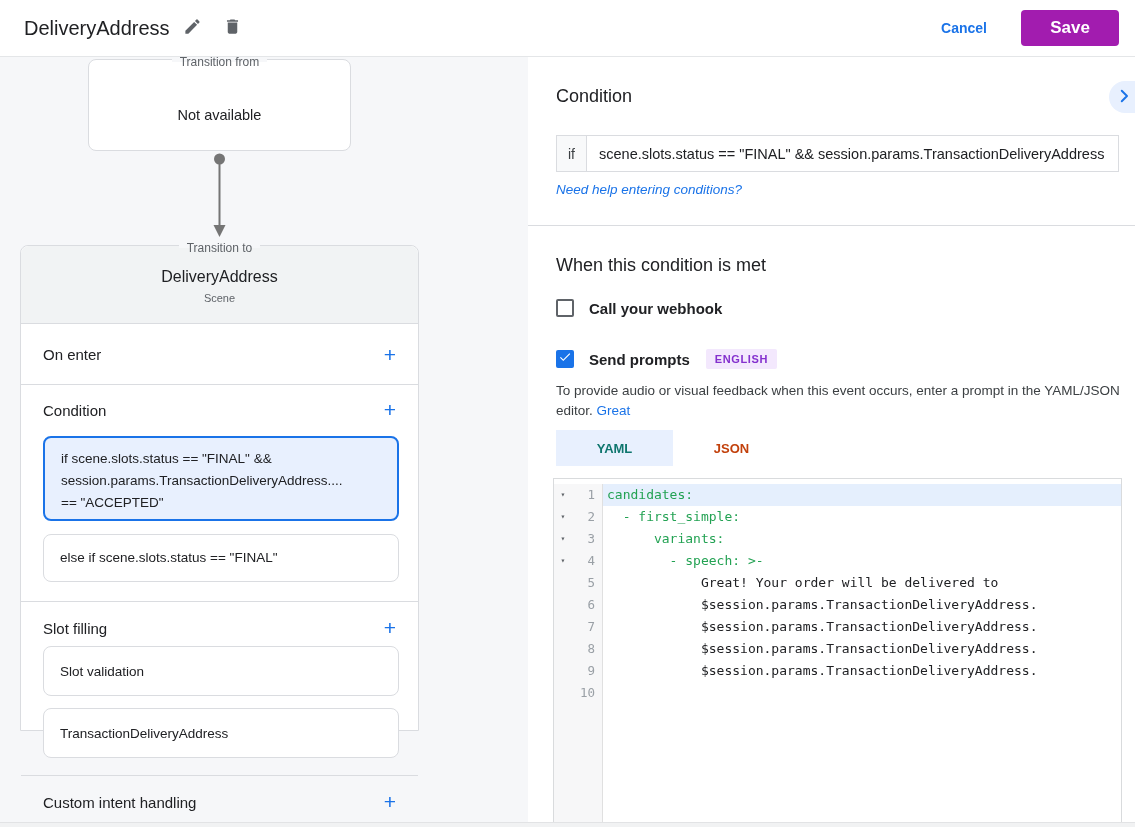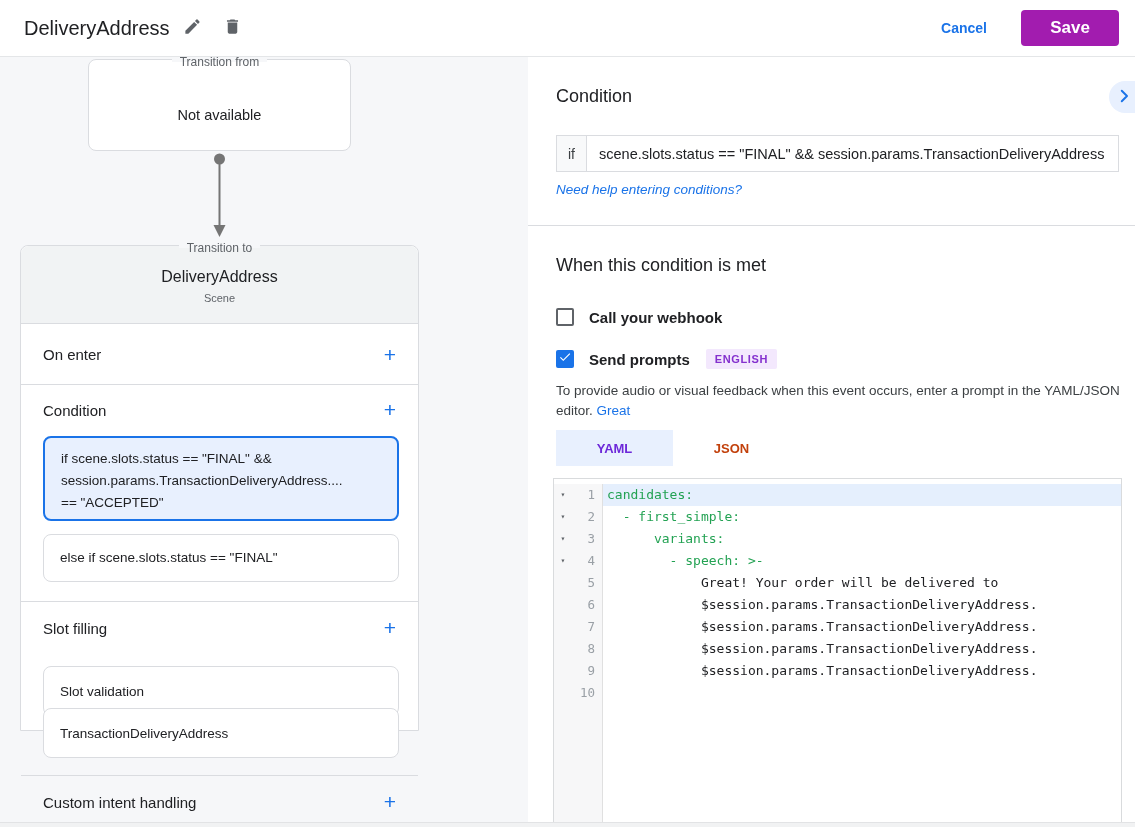--- a/index.html
+++ b/index.html
@@ -77,21 +77,21 @@
   .checkbox.checked { background: #1a73e8; display: flex; align-items: center; justify-content: center; }
   .check-label { margin-left: 15px; font-size: 15px; font-weight: bold; color: #202124; }
   .lang-badge { margin-left: 16px; background: #f3e8fd; color: #8430ce; font-size: 11px; font-weight: bold;
                 letter-spacing: 0.6px; padding: 4px 9px; border-radius: 2px; }
   .hint { position: absolute; top: 324px; left: 28px; width: 578px; font-size: 13.5px; line-height: 20px; color: #3c4043; }
   .hint a { color: #1a73e8; text-decoration: none; cursor: pointer; }
 
   .tabs { position: absolute; top: 373px; left: 28px; display: flex; }
   .tab { width: 117px; height: 36px; display: flex; align-items: center; justify-content: center;
          font-size: 13px; font-weight: bold; cursor: pointer; }
-  .tab.active { background: #e8f0fe; color: #6d28d9; }
+  .tab.active { background: #e8f0fe; color: #0f766e; }
   .tab.inactive { color: #c2410c; }
 
   
   .editor { position: absolute; top: 421px; left: 25px; width: 569px; height: 349px;
             border: 1px solid #d9dbdd; border-bottom: none; background: #fff; overflow: hidden;
             font-family: "DejaVu Sans Mono", "Liberation Mono", monospace; padding-top: 5px; }
   .ed-row { display: flex; height: 22px; line-height: 22px; }
   .fold { width: 18px; background: #f7f7f8; color: #5f6368; font-size: 8px; text-align: center;
           line-height: 22px; flex: none; cursor: pointer; }
   .lnum { width: 31px; background: #f7f7f8; border-right: 1px solid #e0e0e0; color: #9aa0a6;
@@ -162,21 +162,21 @@
     <div class="cond-card selected" style="top: 190px; height: 85px;">if scene.slots.status == "FINAL" &amp;&amp;
 session.params.TransactionDeliveryAddress....
 == "ACCEPTED"</div>
     <div class="cond-card plain" style="top: 288px; height: 48px; line-height: 26px;">else if scene.slots.status == "FINAL"</div>
     <div class="sect-divider" style="top: 355px;"></div>
 
     <div class="label-row" style="top: 372px; height: 20px;">
       <span class="row-label">Slot filling</span>
       <span class="plus">+</span>
     </div>
-    <div class="slot-card" style="top: 420px; text-align: center;">Slot validation</div>
+    <div class="slot-card" style="top: 400px; text-align: center;">Slot validation</div>
     <div class="slot-card" style="top: 462px;">TransactionDeliveryAddress</div>
     <div class="sect-divider" style="top: 529px;"></div>
 
     <div class="label-row" style="top: 546px; height: 20px;">
       <span class="row-label">Custom intent handling</span>
       <span class="plus">+</span>
     </div>
   </div>
 </div>
 
@@ -196,21 +196,21 @@
     <div class="if-chip">if</div>
     <div class="if-input">scene.slots.status == "FINAL" &amp;&amp; session.params.TransactionDeliveryAddress</div>
   </div>
 
   <a class="help-link">Need help entering conditions?</a>
 
   <div class="panel-divider"></div>
 
   <div class="when-heading">When this condition is met</div>
 
-  <div class="check-row" style="top: 251px;">
+  <div class="check-row" style="top: 242px;">
     <span class="checkbox unchecked"></span>
     <span class="check-label">Call your webhook</span>
   </div>
 
   <div class="check-row" style="top: 292px;">
     <span class="checkbox checked">
       <span>
         <svg width="14" height="14" viewBox="0 0 24 24" fill="#ffffff">
             <path d="M9 16.17 4.83 12l-1.42 1.41L9 19 21 7l-1.41-1.41z"></path>
           </svg>

